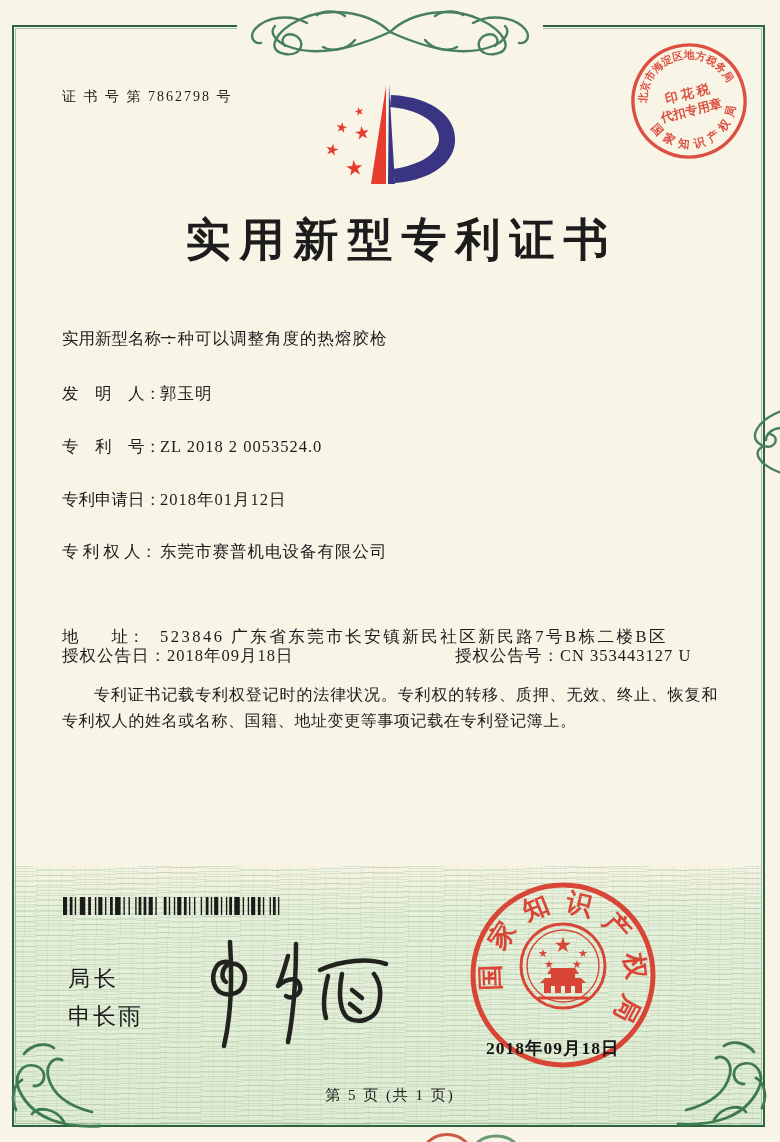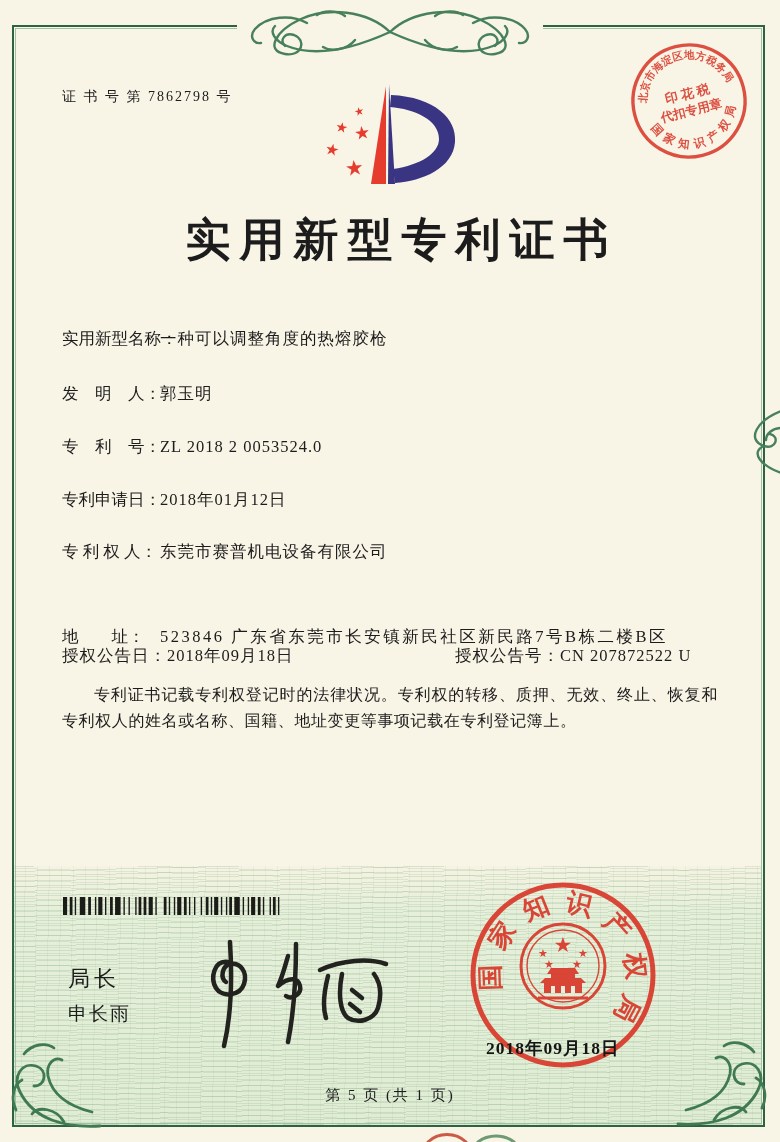--- a/index.html
+++ b/index.html
@@ -36,21 +36,21 @@
   .row-appdate{top:487px;}
   .row-patentee{top:539px;}
   .row-address{top:592px;width:612px;letter-spacing:2.5px;margin-top:32px;}
   .grant-left{position:absolute;left:62px;top:645px;font-size:16.5px;letter-spacing:1px;}
   .grant-right{position:absolute;left:455px;top:645px;font-size:16.5px;letter-spacing:1px;}
   .paras{position:absolute;left:62px;top:682px;width:656px;font-size:16px;line-height:25.8px;
     text-align:justify;letter-spacing:0.6px;}
   .paras p{margin:0;text-indent:2em;}
   .barcode{position:absolute;left:63px;top:897px;}
   .signoff-title{position:absolute;left:68px;top:964px;font-size:22px;letter-spacing:4px;}
-  .signoff-name{position:absolute;left:68px;top:1001px;font-size:19px;letter-spacing:2px;}
+  .signoff-name{position:absolute;left:68px;top:1001px;font-size:23px;letter-spacing:2px;}
   .signature{position:absolute;left:200px;top:934px;}
   .seal{position:absolute;left:468px;top:880px;opacity:.93;}
   .seal-date{position:absolute;left:486px;top:1036px;font-size:17.5px;font-weight:bold;
     letter-spacing:1px;color:#151515;}
   .footer{position:absolute;left:0;top:1086px;width:100%;text-align:center;font-size:15px;letter-spacing:2px;}
   .ornament{position:absolute;}
   .orn-top{left:205px;top:2px;}
   .orn-corner-bl{left:4px;bottom:8px;}
   .orn-corner-br{right:6px;bottom:10px;transform:scaleX(-1);}
   .orn-right-mid{right:-6px;top:406px;}
@@ -169,21 +169,21 @@
 <div class="row row-patentee">
   <span class="lbl">专 利 权 人：</span><span>东莞市赛普机电设备有限公司</span>
 </div>
 <div class="row row-address">
   <span class="lbl">地　　址：</span><span>523846 广东省东莞市长安镇新民社区新民路7号B栋二楼B区</span>
 </div>
 <div class="grant-left">
   <span>授权公告日：</span><span>2018年09月18日</span>
 </div>
 <div class="grant-right">
-  <span>授权公告号：</span><span>CN 207872522 U</span>
+  <span>授权公告号：</span><span>CN 353443127 U</span>
 </div>
 
 <div class="paras">
   <p>专利证书记载专利权登记时的法律状况。专利权的转移、质押、无效、终止、恢复和专利权人的姓名或名称、国籍、地址变更等事项记载在专利登记簿上。</p>
 </div>
 
 <svg class="barcode" id="barcode" width="220" height="18" viewBox="0 0 220 18">
     <rect x="0" y="0" width="4.131297709923664" height="18" fill="#1b1b18"></rect>
     <rect x="6.717557251908397" y="0" width="2.7541984732824423" height="18" fill="#1b1b18"></rect>
     <rect x="11.755725190839694" y="0" width="1.3770992366412211" height="18" fill="#1b1b18"></rect>

